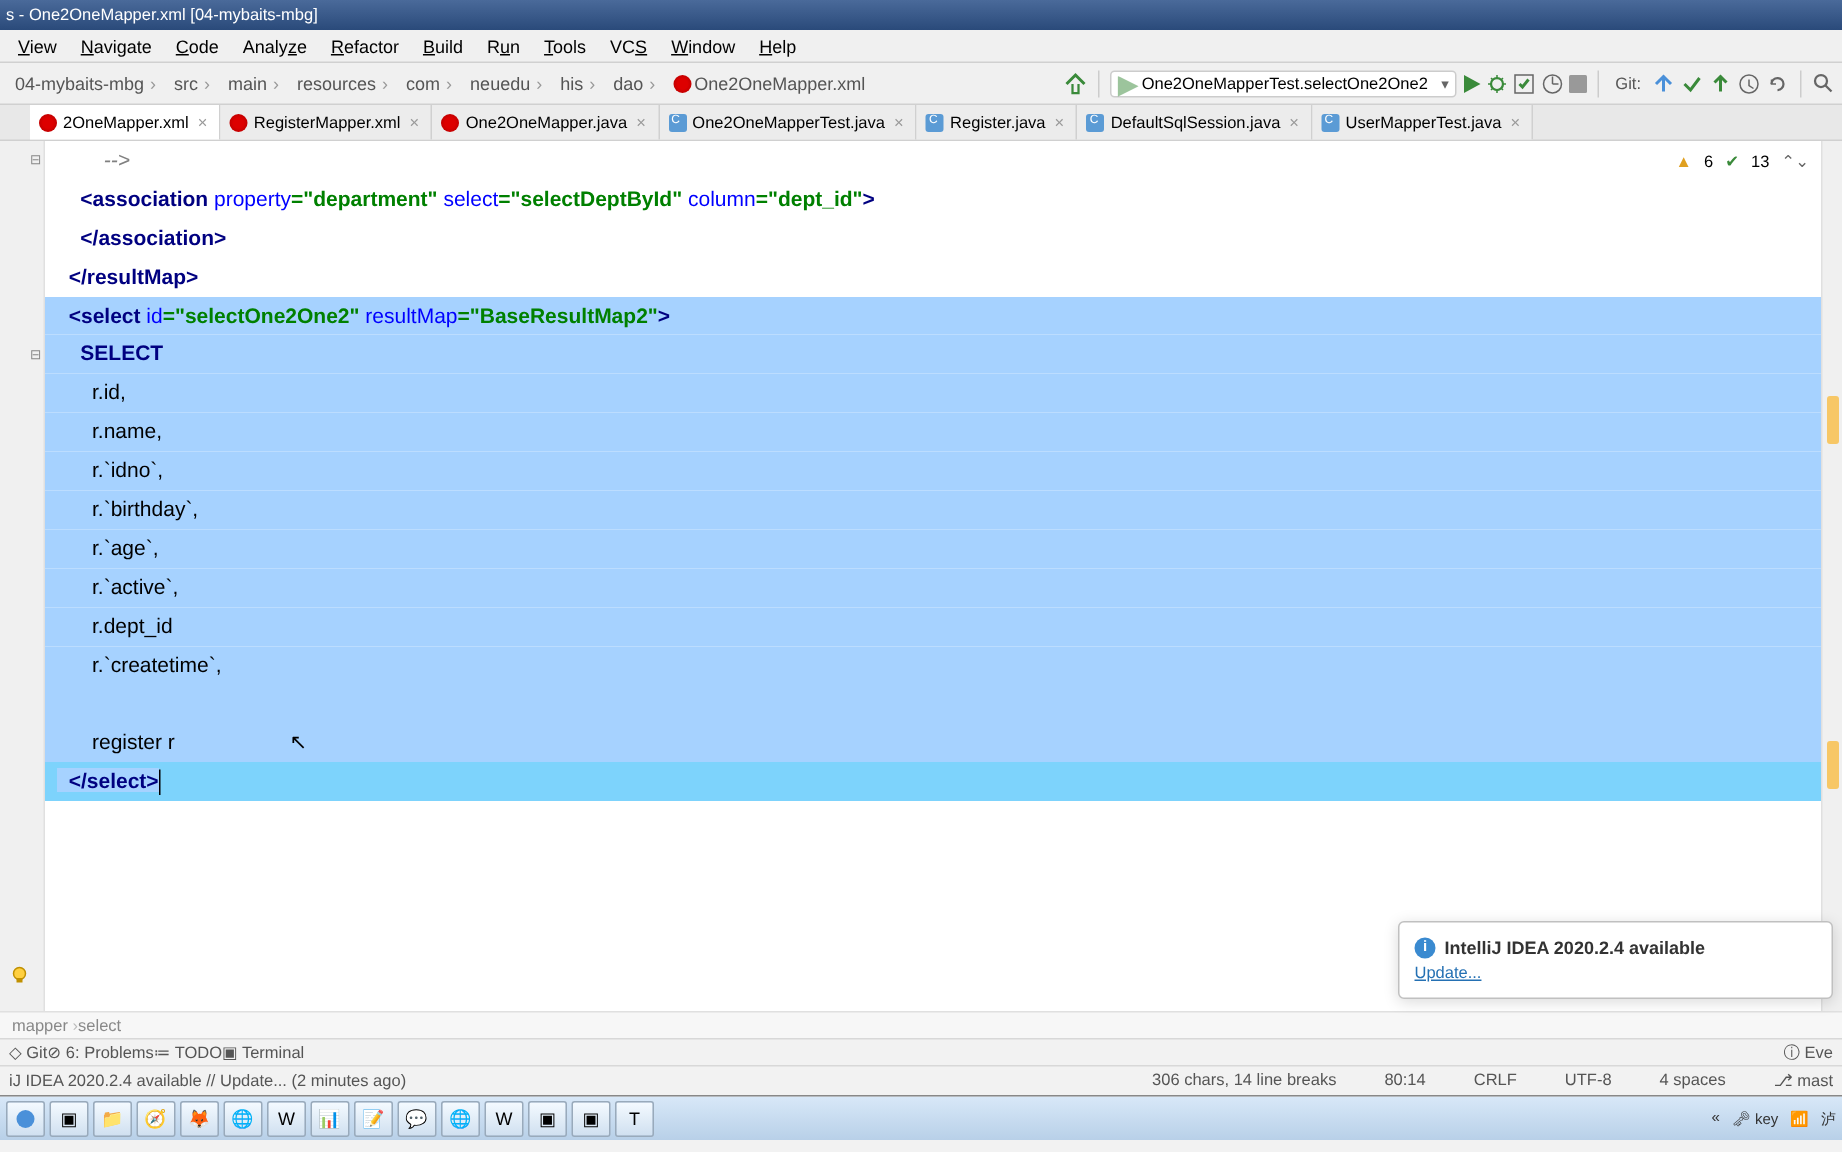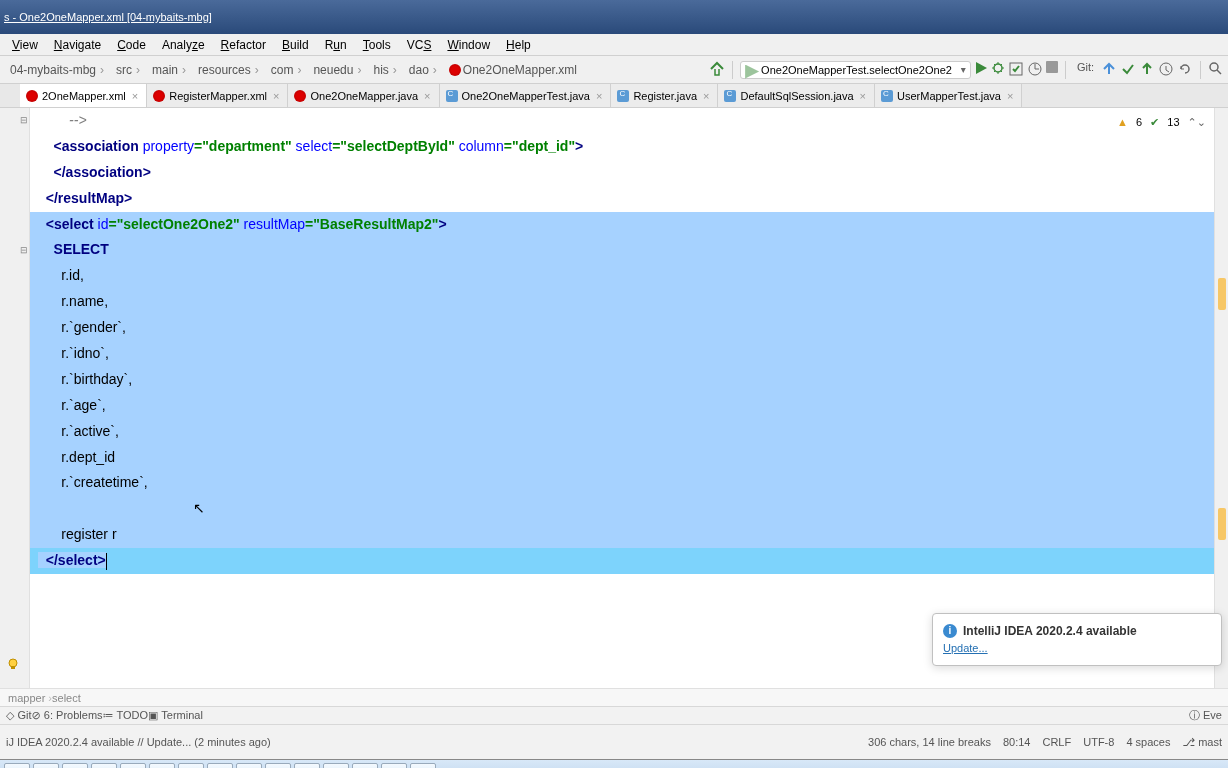--- a/index.html
+++ b/index.html
@@ -1,31 +1,31 @@
 <!DOCTYPE html>
 <html><head>
 <meta charset="utf-8">
 <style>
 * { margin: 0; padding: 0; box-sizing: border-box; font-family: "Microsoft YaHei", Arial, sans-serif; }
 body { width: 1228px; height: 768px; overflow: hidden; background: #f2f2f2; font-size: 12px; }
 
-.titlebar { height: 34px; background: linear-gradient(#4a6a9a,#2a4a7a); color:#fff; display:flex; align-items:center; padding:0 4px; font-size:11px;text-decoration:underline; }
+.titlebar { height: 20px; background: linear-gradient(#4a6a9a,#2a4a7a); color:#fff; display:flex; align-items:center; padding:0 4px; font-size:11px; }
 .menubar { height: 22px; background:#f0f0f0; border-bottom:1px solid #d0d0d0; display:flex; align-items:center; padding:0 4px; }
 .menubar span { padding:0 8px; cursor:default; }
 .menubar span u { text-decoration: underline; }
 
 .toolbar { height: 28px; background:#f0f0f0; border-bottom:1px solid #d0d0d0; display:flex; align-items:center; padding:0 4px; }
 .breadcrumb { display:flex; align-items:flex-start; flex:1; }
 .crumb { padding:2px 6px; color:#555; position:relative; }
 .crumb::after { content:"›"; color:#999; margin-left:4px; }
 .crumb:last-child::after { content:""; }
 .crumb .icon { margin-right:2px; display:inline-block; width:12px; height:12px; vertical-align:middle; }
 .xml-icon { background: radial-gradient(circle, #d00 40%, #a00 100%); border-radius:50%; }
 
-.toolbar-right { display:flex; align-items:flex-start; gap:3px; }
+.toolbar-right { display:flex; align-items:center; gap:3px; }
 .reload-icon { width:16px; height:16px; color:#3a8a3a; }
 .run-config { border:1px solid #ccc; background:#fff; padding:2px 18px 2px 20px; position:relative; border-radius:3px; font-size:11px; min-width:220px; }
 .run-config::before { content:""; position:absolute; left:4px; top:3px; width:12px; height:12px; background:#3a8a3a; clip-path: polygon(0 0, 100% 50%, 0 100%); opacity:0.5; border:1px solid #3a8a3a; }
 .run-config::after { content:"▾"; position:absolute; right:4px; top:2px; color:#666; font-size:10px; }
 .play-icon { color:#3a8a3a; width:14px; height:14px; }
 .debug-icon { color:#3a8a3a; width:14px; height:14px; }
 .stop-icon { width:12px; height:12px; background:#999; border-radius:1px; }
 .tool-icon { width:16px; height:16px; color:#666; }
 .git-label { color:#555; padding:0 4px; font-size:11px; }
 .sep { width:1px; height:18px; background:#ccc; margin:0 4px; }
@@ -65,22 +65,22 @@
 .rmargin { width:14px; background:#f0f0f0; border-left:1px solid #e0e0e0; position:relative; }
 .rmark { position:absolute; right:2px; width:8px; height:32px; background:#f7c766; border-radius:2px; }
 
 .crumbbaar2 { height:18px; background:#f7f7f7; border-top:1px solid #e0e0e0; color:#888; font-size:11px; display:flex; align-items:center; padding:0 8px; }
 .crumbbaar2 span::after { content:" › "; color:#bbb; }
 .crumbbaar2 span:last-child::after { content:""; }
 
 .toolwin { height:18px; background:#f2f2f2; border-top:1px solid #d8d8d8; display:flex; align-items:center; padding:0 6px; gap:0; font-size:11px; color:#555; }
 .toolwin .right { margin-left:auto; display:flex; gap:6px; align-items:center; }
 
-.statusbar { height:35px; background:#f2f2f2; border-top:1px solid #d8d8d8; display:flex; align-items:center; padding:0 6px; font-size:11px; color:#555; }
-.statusbar .right { margin-left:auto; display:flex; gap:12px; }
+.statusbar { height:20px; background:#f2f2f2; border-top:1px solid #d8d8d8; display:flex; align-items:center; padding:0 6px; font-size:11px; color:#555; }
+.statusbar .right { margin-left:auto; display:flex; gap:32px; }
 
 .taskbar { height:30px; background: linear-gradient(#d8e8f8,#b8d0e8); border-top:1px solid #888; display:flex; align-items:center; padding:0 4px; gap:3px; }
 .tbtn { width:26px; height:24px; border:1px solid #9ab; border-radius:2px; background:linear-gradient(#f4faff,#d0e0f0); display:flex; align-items:center; justify-content:center; }
 .tray { margin-left:auto; display:flex; align-items:center; gap:8px; color:#333; font-size:10px; }
 
 .notif { position:absolute; right:6px; bottom:102px; width:290px; background:#fff; border:1px solid #c0c0c0; border-radius:4px; box-shadow:0 2px 10px rgba(0,0,0,0.15); padding:10px; }
 .notif .ntitle { display:flex; align-items:center; gap:6px; font-weight:bold; color:#333; font-size:12px; }
 .notif .nlink { color:#2470b3; text-decoration:underline; font-size:11px; margin-top:4px; display:inline-block; }
 .info-icon { width:14px; height:14px; background:#3a8ad0; border-radius:50%; color:#fff; text-align:center; font-size:10px; line-height:14px; }
 
@@ -227,21 +227,20 @@
 
     <div class="code-line c-comment">        --&gt;</div>
     <div class="code-line"><span class="c-tag">    &lt;</span><span class="c-tag">association </span><span class="c-attr">property</span><span class="c-val">="department" </span><span class="c-attr">select</span><span class="c-val">="selectDeptById" </span><span class="c-attr">column</span><span class="c-val">="dept_id"</span><span class="c-tag">&gt;</span></div>
     <div class="code-line"></div>
     <div class="code-line c-tag">    &lt;/association&gt;</div>
     <div class="code-line c-tag">  &lt;/resultMap&gt;</div>
     <div class="code-line sel"><span class="c-tag">  &lt;</span><span class="c-tag">select </span><span class="c-attr">id</span><span class="c-val">="selectOne2One2" </span><span class="c-attr">resultMap</span><span class="c-val">="BaseResultMap2"</span><span class="c-tag">&gt;</span></div>
     <div class="code-line sel c-kw">    SELECT</div>
     <div class="code-line sel">      r.id,</div>
     <div class="code-line sel">      r.name,</div>
-    <div class="code-line sel">      r.`gender`,</div>
     <div class="code-line sel">      r.`idno`,</div>
     <div class="code-line sel">      r.`birthday`,</div>
     <div class="code-line sel">      r.`age`,</div>
     <div class="code-line sel">      r.`active`,</div>
     <div class="code-line sel">      r.dept_id</div>
     <div class="code-line sel">      r.`createtime`,</div>
     <div class="code-line sel">&nbsp;</div>
     <div class="code-line sel">      register r</div>
     <div class="code-line line-current"><span class="sel-last c-tag">  &lt;/select&gt;</span><span class="caret"></span></div>
 

